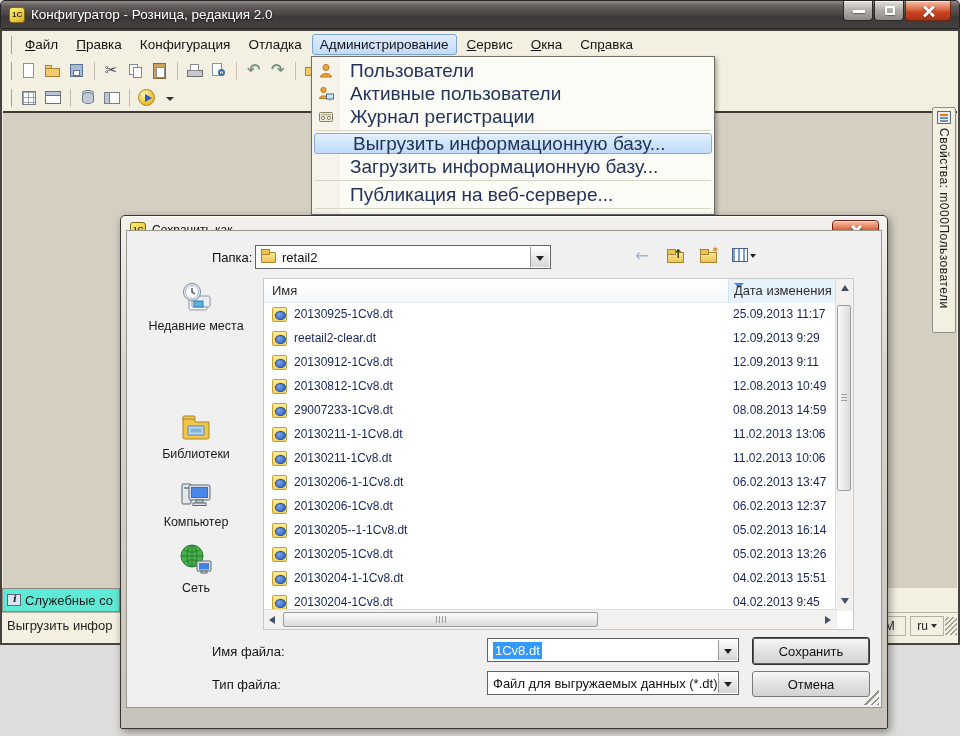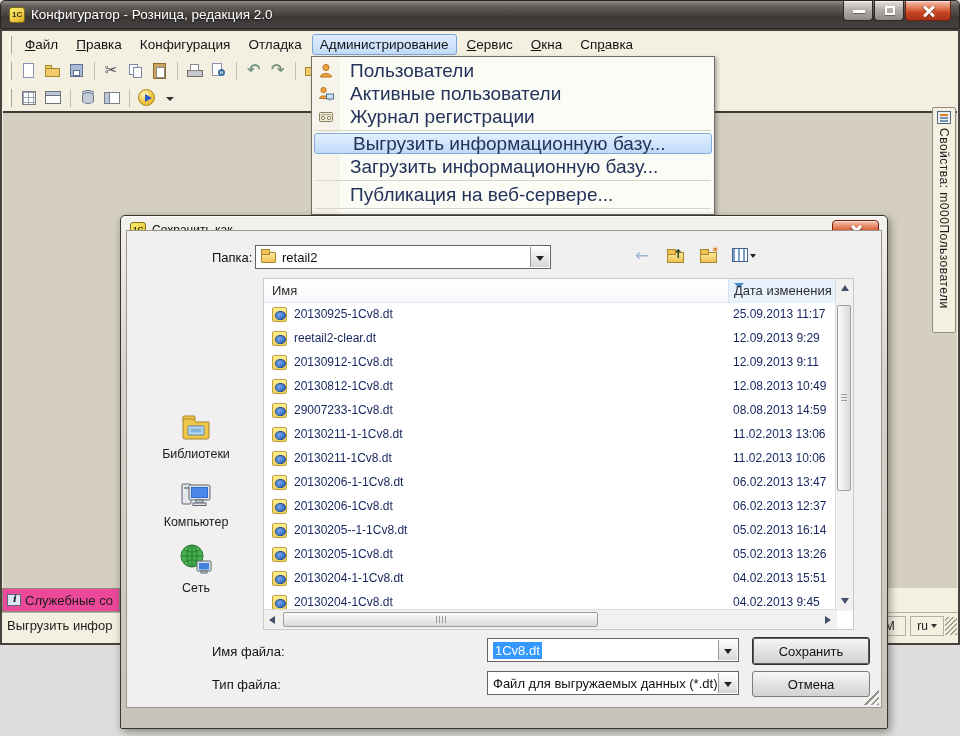--- a/index.html
+++ b/index.html
@@ -74,21 +74,21 @@
 .ti-run b { left:9px; top:6px; width:0; height:0; border-left:7px solid #2a58c8; border-top:4px solid transparent; border-bottom:4px solid transparent; }
 .ti-caret::before { content:""; position:absolute; left:6px; top:9px; border-top:4px solid #333; border-left:4px solid transparent; border-right:4px solid transparent; }
 
 
 .workspace { position:absolute; left:3px; top:82px; right:3px; height:477px; background:#d4cfc1; border-top:2px solid #3e3b37; }
 .props-tab { position:absolute; right:4px; top:78px; width:24px; height:226px; background:#f3f0e1;
   border:1px solid #928e82; border-radius:2px; display:flex; flex-direction:column; align-items:center; padding-top:3px; z-index:2; }
 .props-icon { width:14px; height:13px; background:#e8eef6; border:1px solid #5a6b7e; position:relative; flex:0 0 auto; }
 .props-icon::after { content:""; position:absolute; left:2px; top:2px; width:8px; height:2px; background:#e08214; box-shadow:0 3px 0 #7a92b0, 0 6px 0 #7a92b0; }
 .props-text { writing-mode:vertical-rl; font-size:12px; color:#1c1c1c; margin-top:4px; letter-spacing:.5px; }
-.messages-tab { position:absolute; left:2px; top:559px; width:118px; height:24px; background:#ec4899;
+.messages-tab { position:absolute; left:2px; top:559px; width:118px; height:24px; background:#5eead4;
   border:1px solid #8e8a7e; display:flex; align-items:center; padding-left:4px; font-size:13px; color:#1c1c1c; overflow:hidden; white-space:nowrap; }
 .msg-icon { display:inline-block; width:14px; height:12px; background:#dce6f0; border:1px solid #5a6b7e; margin-right:4px; position:relative; flex:0 0 auto; }
 .msg-icon::after { content:"i"; position:absolute; left:5px; top:-2px; font:bold italic 10px "DejaVu Serif",serif; color:#223; }
 .statusbar { position:absolute; left:2px; top:583px; right:2px; height:27px; background:#f3f0e1; border-top:1px solid #b5b1a2; }
 .status-left { position:absolute; left:5px; top:5px; font-size:13px; color:#1c1c1c; white-space:nowrap; }
 .seg { position:absolute; top:3px; height:20px; border:1px solid #b5b1a2; background:#f3f0e1;
   font-size:12px; color:#222; display:flex; align-items:center; justify-content:center; }
 .seg-num { right:52px; width:36px; } .seg-lang { right:14px; width:34px; gap:3px; }
 .seg-lang .dn { width:0; height:0; border-top:4px solid #333; border-left:3px solid transparent; border-right:3px solid transparent; }
 .grip-corner { position:absolute; right:1px; top:4px; width:12px; height:18px;
@@ -378,20 +378,31 @@
           </span>
         <span class="navico nav-new">
             <i></i>
           </span>
         <span class="navico nav-views">
             <i></i>
           </span>
       </div>
 
       <div class="places">
+        <div class="place" style="top:2px;">
+          <svg width="38" height="38" viewBox="0 0 38 38">
+              <rect x="12" y="20" width="18" height="11" rx="1.5" fill="#f5f5f7" stroke="#8f97a6"></rect>
+              <rect x="15" y="17" width="18" height="11" rx="1.5" fill="#e9edf4" stroke="#8f97a6"></rect>
+              <rect x="17" y="22" width="9" height="6" fill="#59b0e8" stroke="#3a7fb0"></rect>
+              <circle cx="15" cy="13" r="8.5" fill="#eef2f8" stroke="#7a8699"></circle>
+              <circle cx="15" cy="13" r="6.5" fill="#fbfcfe" stroke="#aab4c4"></circle>
+              <path d="M15 9 v4 l3 2" stroke="#444a55" stroke-width="1.4" fill="none"></path>
+            </svg>
+          <span>Недавние места</span>
+        </div>
         <div class="place" style="top:130px;">
           <svg width="38" height="38" viewBox="0 0 38 38">
               <rect x="6" y="9" width="12" height="5" rx="1" fill="#f0c649" stroke="#a8852c"></rect>
               <path d="M6 12 h10 l3 3 h13 v15 a2 2 0 0 1 -2 2 H8 a2 2 0 0 1 -2 -2 z" fill="#f0c649" stroke="#a8852c"></path>
               <rect x="11" y="19" width="16" height="9" rx="1" fill="#bcd9f2" stroke="#5b86ad"></rect>
               <rect x="13.5" y="21.5" width="11" height="4" fill="#7fb2dd"></rect>
             </svg>
           <span>Библиотеки</span>
         </div>
         <div class="place" style="top:198px;">

